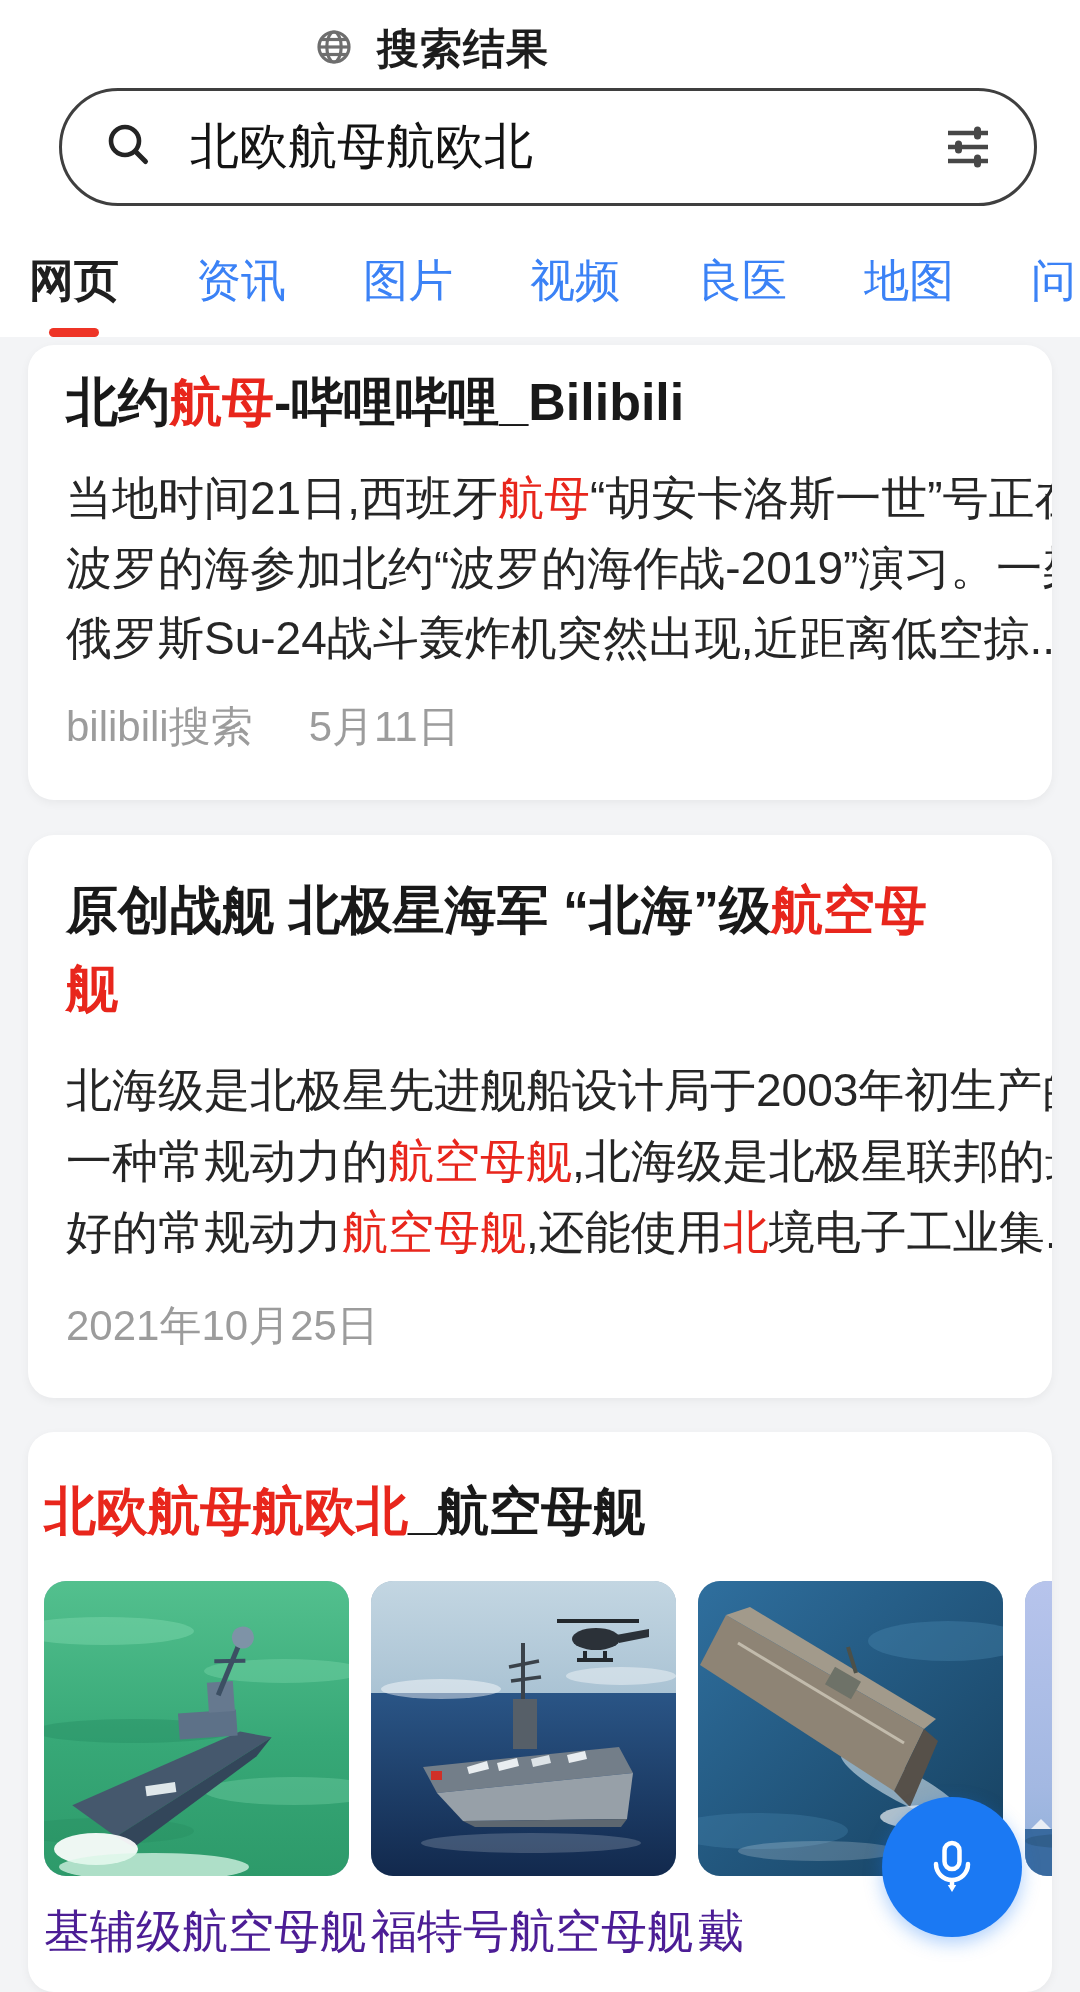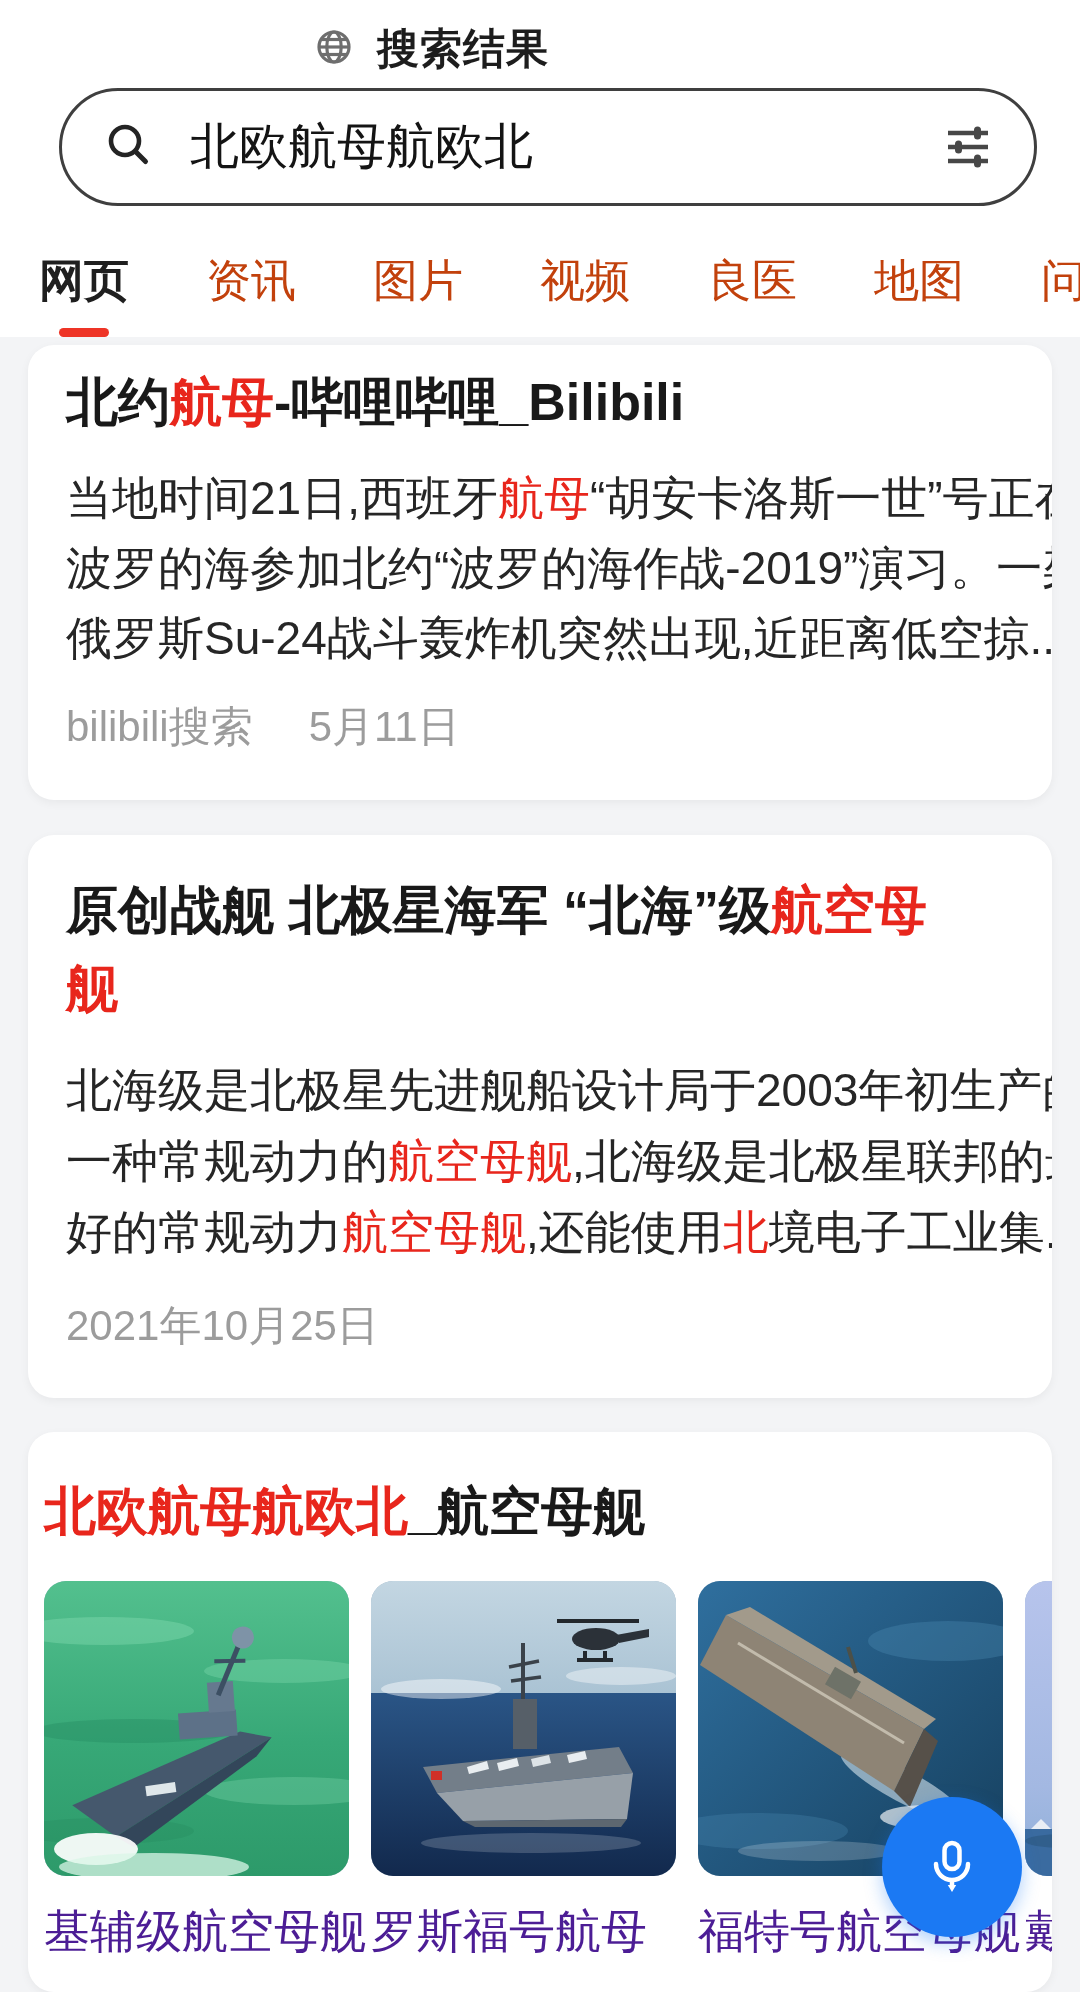--- a/index.html
+++ b/index.html
@@ -15,22 +15,22 @@
   
   .searchbar { position:absolute; top:88px; left:59px; width:978px; height:118px;
                border:3px solid #3f3f3f; border-radius:59px; background:#fff;
                display:flex; align-items:center; padding:0 42px; }
   .searchbar .query { margin-left:36px; font-size:49px; color:#141414; flex:1;
                       white-space:nowrap; overflow:hidden; }
   .filter-btn { width:48px; height:48px; flex:0 0 auto; display:flex; align-items:center; justify-content:center; }
 
   
   .tabs { position:absolute; top:250px; left:0; width:1080px; height:87px;
-          display:flex; gap:77px; padding-left:39px; overflow:hidden; }
-  .tab { position:relative; flex:0 0 auto; font-size:45px; color:#c2410c; line-height:62px;
+          display:flex; gap:77px; padding-left:29px; overflow:hidden; }
+  .tab { position:relative; flex:0 0 auto; font-size:45px; color:#3b82f6; line-height:62px;
          white-space:nowrap; }
   .tab.active { color:#1f1f1f; font-weight:700; }
   .tab .underline { position:absolute; left:50%; transform:translateX(-50%);
                     top:78px; width:50px; height:9px; border-radius:5px; background:#ee3426; }
 
   
   .content { position:absolute; top:337px; left:0; width:1080px; height:1655px; background:#f3f4f6; }
   .card { margin:0 28px; background:#ffffff; border-radius:26px;
           box-shadow:0 3px 10px rgba(0,0,0,0.05); overflow:hidden; }
   .card1 { margin-top:8px;  height:455px; padding:26px 12px 0 38px; }
@@ -262,21 +262,20 @@
             <rect width="305" height="295" fill="url(#g4)"></rect>
             <rect y="248" width="305" height="47" fill="#3a6ba0"></rect>
             <polygon points="6,248 16,238 26,248" fill="#e9eef5"></polygon>
             <ellipse cx="40" cy="260" rx="40" ry="7" fill="#2c577f" opacity="0.6"></ellipse>
           </svg>
         </div>
       </div>
 
       <div class="caps">
         <div class="cap">基辅级航空母舰</div>
-        <div class="cap">罗斯福号航母</div>
         <div class="cap">福特号航空母舰</div>
         <div class="cap">戴</div>
       </div>
     </div>
   </div>
 
   <div class="mic-fab">
     <svg width="64" height="64" viewBox="0 0 64 64" fill="none">
       <rect x="24.5" y="8" width="15" height="26" rx="7.5" stroke="#ffffff" stroke-width="4.5"></rect>
       <path d="M 16 29 a 16 16 0 0 0 32 0" stroke="#ffffff" stroke-width="4.5" fill="none" stroke-linecap="round"></path>

